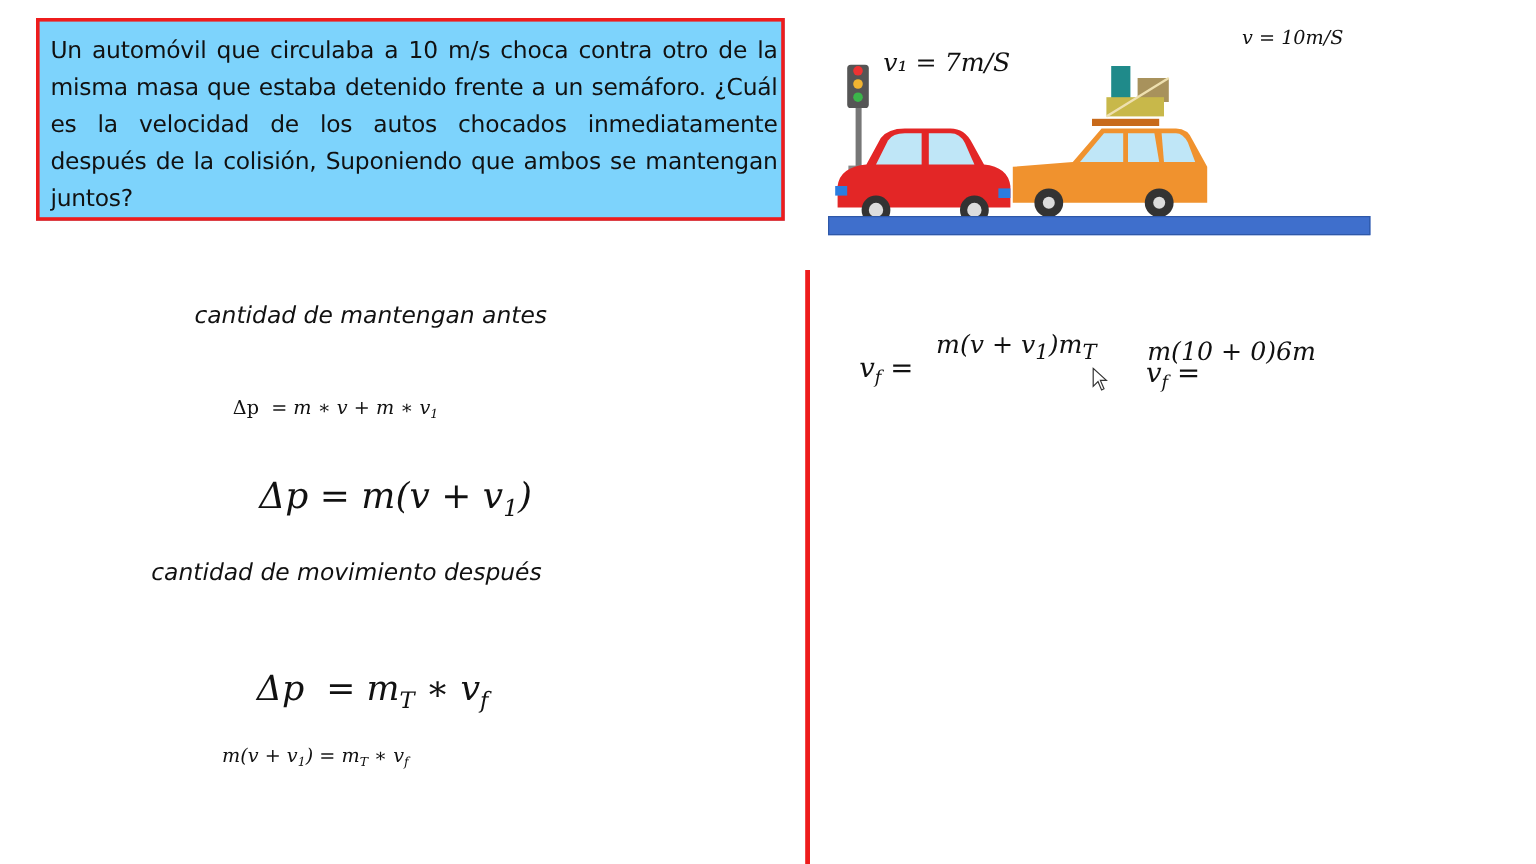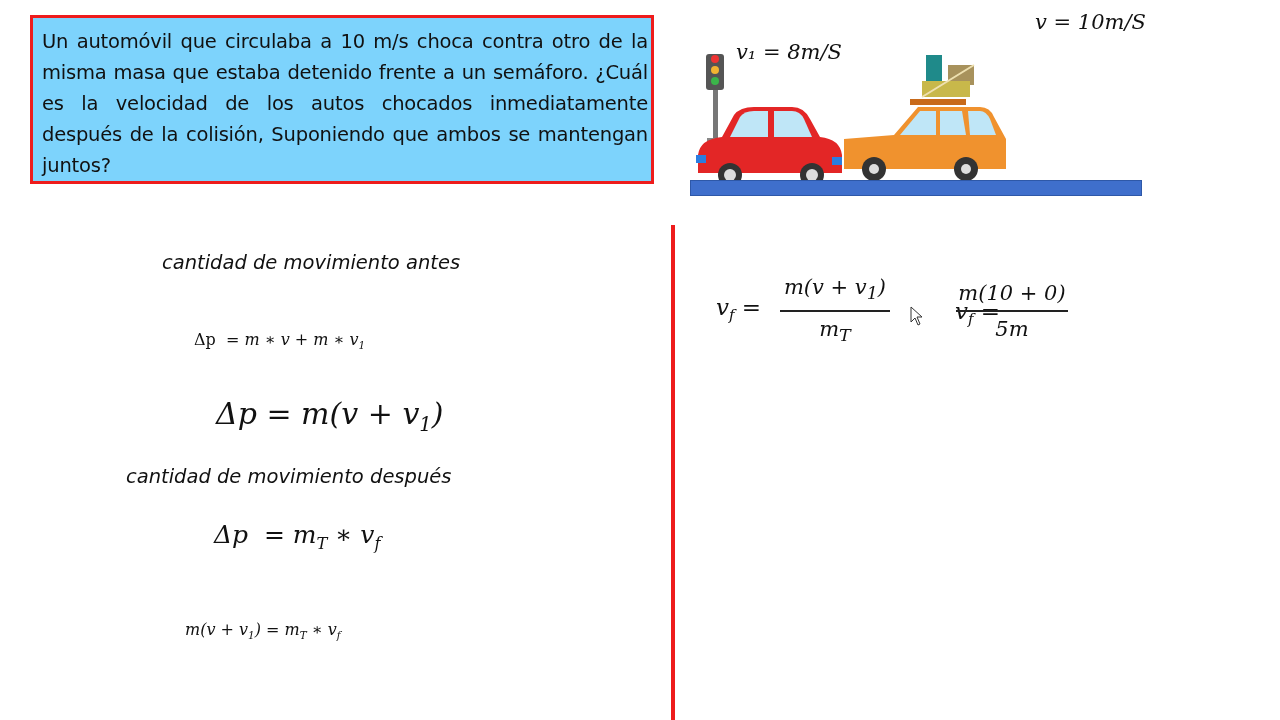--- a/index.html
+++ b/index.html
@@ -6,21 +6,21 @@
   body { width:1280px; height:720px; background:#ffffff; position:relative; overflow:hidden; font-family:"Liberation Sans", sans-serif; color:#111; }
   .problem-box { position:absolute; left:30px; top:15px; width:624px; height:169px; border:3px solid #ee1c1c; box-sizing:border-box; background:#7dd3fc; }
   .problem-text { position:absolute; left:9px; top:8px; width:606px; font-family:"DejaVu Sans", sans-serif; font-size:19.5px; line-height:31px; text-align:justify; text-align-last:left; color:#111; letter-spacing:-0.2px; }
   .math { font-family:"DejaVu Serif", serif; font-style:italic; color:#111; position:absolute; white-space:nowrap; }
   .math .up { font-style:normal; }
   .math sub { font-size:65%; vertical-align:-0.35em; font-style:italic; }
   .label-it { position:absolute; font-family:"DejaVu Sans", sans-serif; font-style:italic; font-size:19.5px; color:#111; white-space:nowrap; }
   .divider { position:absolute; left:671px; top:225px; width:4px; height:495px; background:#ee1c1c; }
   .scene { position:absolute; left:690px; top:45px; width:455px; height:155px; }
   .road { position:absolute; left:0; top:135px; width:452px; height:16px; background:#3f6fcc; border:1px solid #2e58a8; box-sizing:border-box; }
-  .frac { position:absolute; display:flex; flex-direction:column; align-items:center; }
+  .frac { position:absolute; display:flex; flex-direction:row; align-items:center; }
   .frac .num, .frac .den { font-family:"DejaVu Serif", serif; font-style:italic; font-size:21px; white-space:nowrap; line-height:26px; }
   .frac .bar { height:2px; background:#222; width:100%; margin:4px 0; }
   .cursor { position:absolute; left:910px; top:306px; }
 </style>
 </head>
 <body>
 
 <div class="problem-box">
   <div class="problem-text">Un automóvil que circulaba a 10 m/s choca contra otro de la misma masa que estaba detenido frente a un semáforo. ¿Cuál es la velocidad de los autos chocados inmediatamente después de la colisión, Suponiendo que ambos se mantengan juntos?</div>
 </div>
@@ -62,37 +62,37 @@
     <path d="M100 16 L122 16 L126 40 L100 40 Z" fill="#bfe6f7"></path>
     <path d="M128 16 L140 16 Q146 16 150 24 L156 40 L130 40 Z" fill="#bfe6f7"></path>
     <circle cx="34" cy="74" r="12" fill="#333"></circle>
       <circle cx="34" cy="74" r="5" fill="#ddd"></circle>
     <circle cx="126" cy="74" r="12" fill="#333"></circle>
       <circle cx="126" cy="74" r="5" fill="#ddd"></circle>
   </svg>
   <div class="road"></div>
 </div>
 
-<div class="math" style="left:736px;top:40px;font-size:21px;">v₁ = 8m/S</div>
-<div class="math" style="left:1035px;top:10px;font-size:21px;">v = 10m/S</div>
+<div class="math" style="left:736px;top:40px;font-size:21px;">v₁ = 7m/S</div>
+<div class="math" style="left:1035px;top:22px;font-size:16px;">v = 10m/S</div>
 
-<div class="label-it" style="left:162px;top:251px;">cantidad de movimiento  antes</div>
+<div class="label-it" style="left:162px;top:251px;">cantidad de mantengan  antes</div>
 
 <div class="math" style="left:194px;top:330px;font-size:16px;">
   <span class="up">Δp</span>&nbsp;
   <span>= m ∗ v +  m ∗ v</span><sub>1</sub>
 </div>
 
 <div class="math" style="left:216px;top:396px;font-size:30px;">
   <span>Δp = m(v + v</span><sub>1</sub><span>)</span>
 </div>
 
 <div class="label-it" style="left:126px;top:465px;">cantidad de movimiento  después</div>
 
-<div class="math" style="left:214px;top:520px;font-size:25px;">
+<div class="math" style="left:214px;top:556px;font-size:29px;">
   <span>Δp</span>&nbsp;
   <span>= m</span><sub>T</sub><span> ∗ v</span><sub>f</sub>
 </div>
 
 <div class="math" style="left:185px;top:620px;font-size:16px;">
   <span>m(v + v</span><sub>1</sub><span>) = m</span><sub>T</sub><span> ∗ v</span><sub>f</sub>
 </div>
 
 <div class="divider"></div>
 
@@ -104,18 +104,18 @@
   <div class="bar"></div>
   <div class="den"><span>m</span><sub>T</sub></div>
 </div>
 
 <div class="math" style="left:955px;top:298px;font-size:23px;">
   <span>v</span><sub>f</sub><span class="up"> =</span>
 </div>
 <div class="frac" style="left:956px;top:280px;width:112px;">
   <div class="num">m(10 + 0)</div>
   <div class="bar"></div>
-  <div class="den">5m</div>
+  <div class="den">6m</div>
 </div>
 
 <svg class="cursor" width="14" height="20" viewBox="0 0 14 20">
   <path d="M1 1 L1 16 L5 12 L8 19 L10 18 L7 11 L12 11 Z" fill="#fff" stroke="#333" stroke-width="1"></path>
 </svg>
 
 </body></html>

